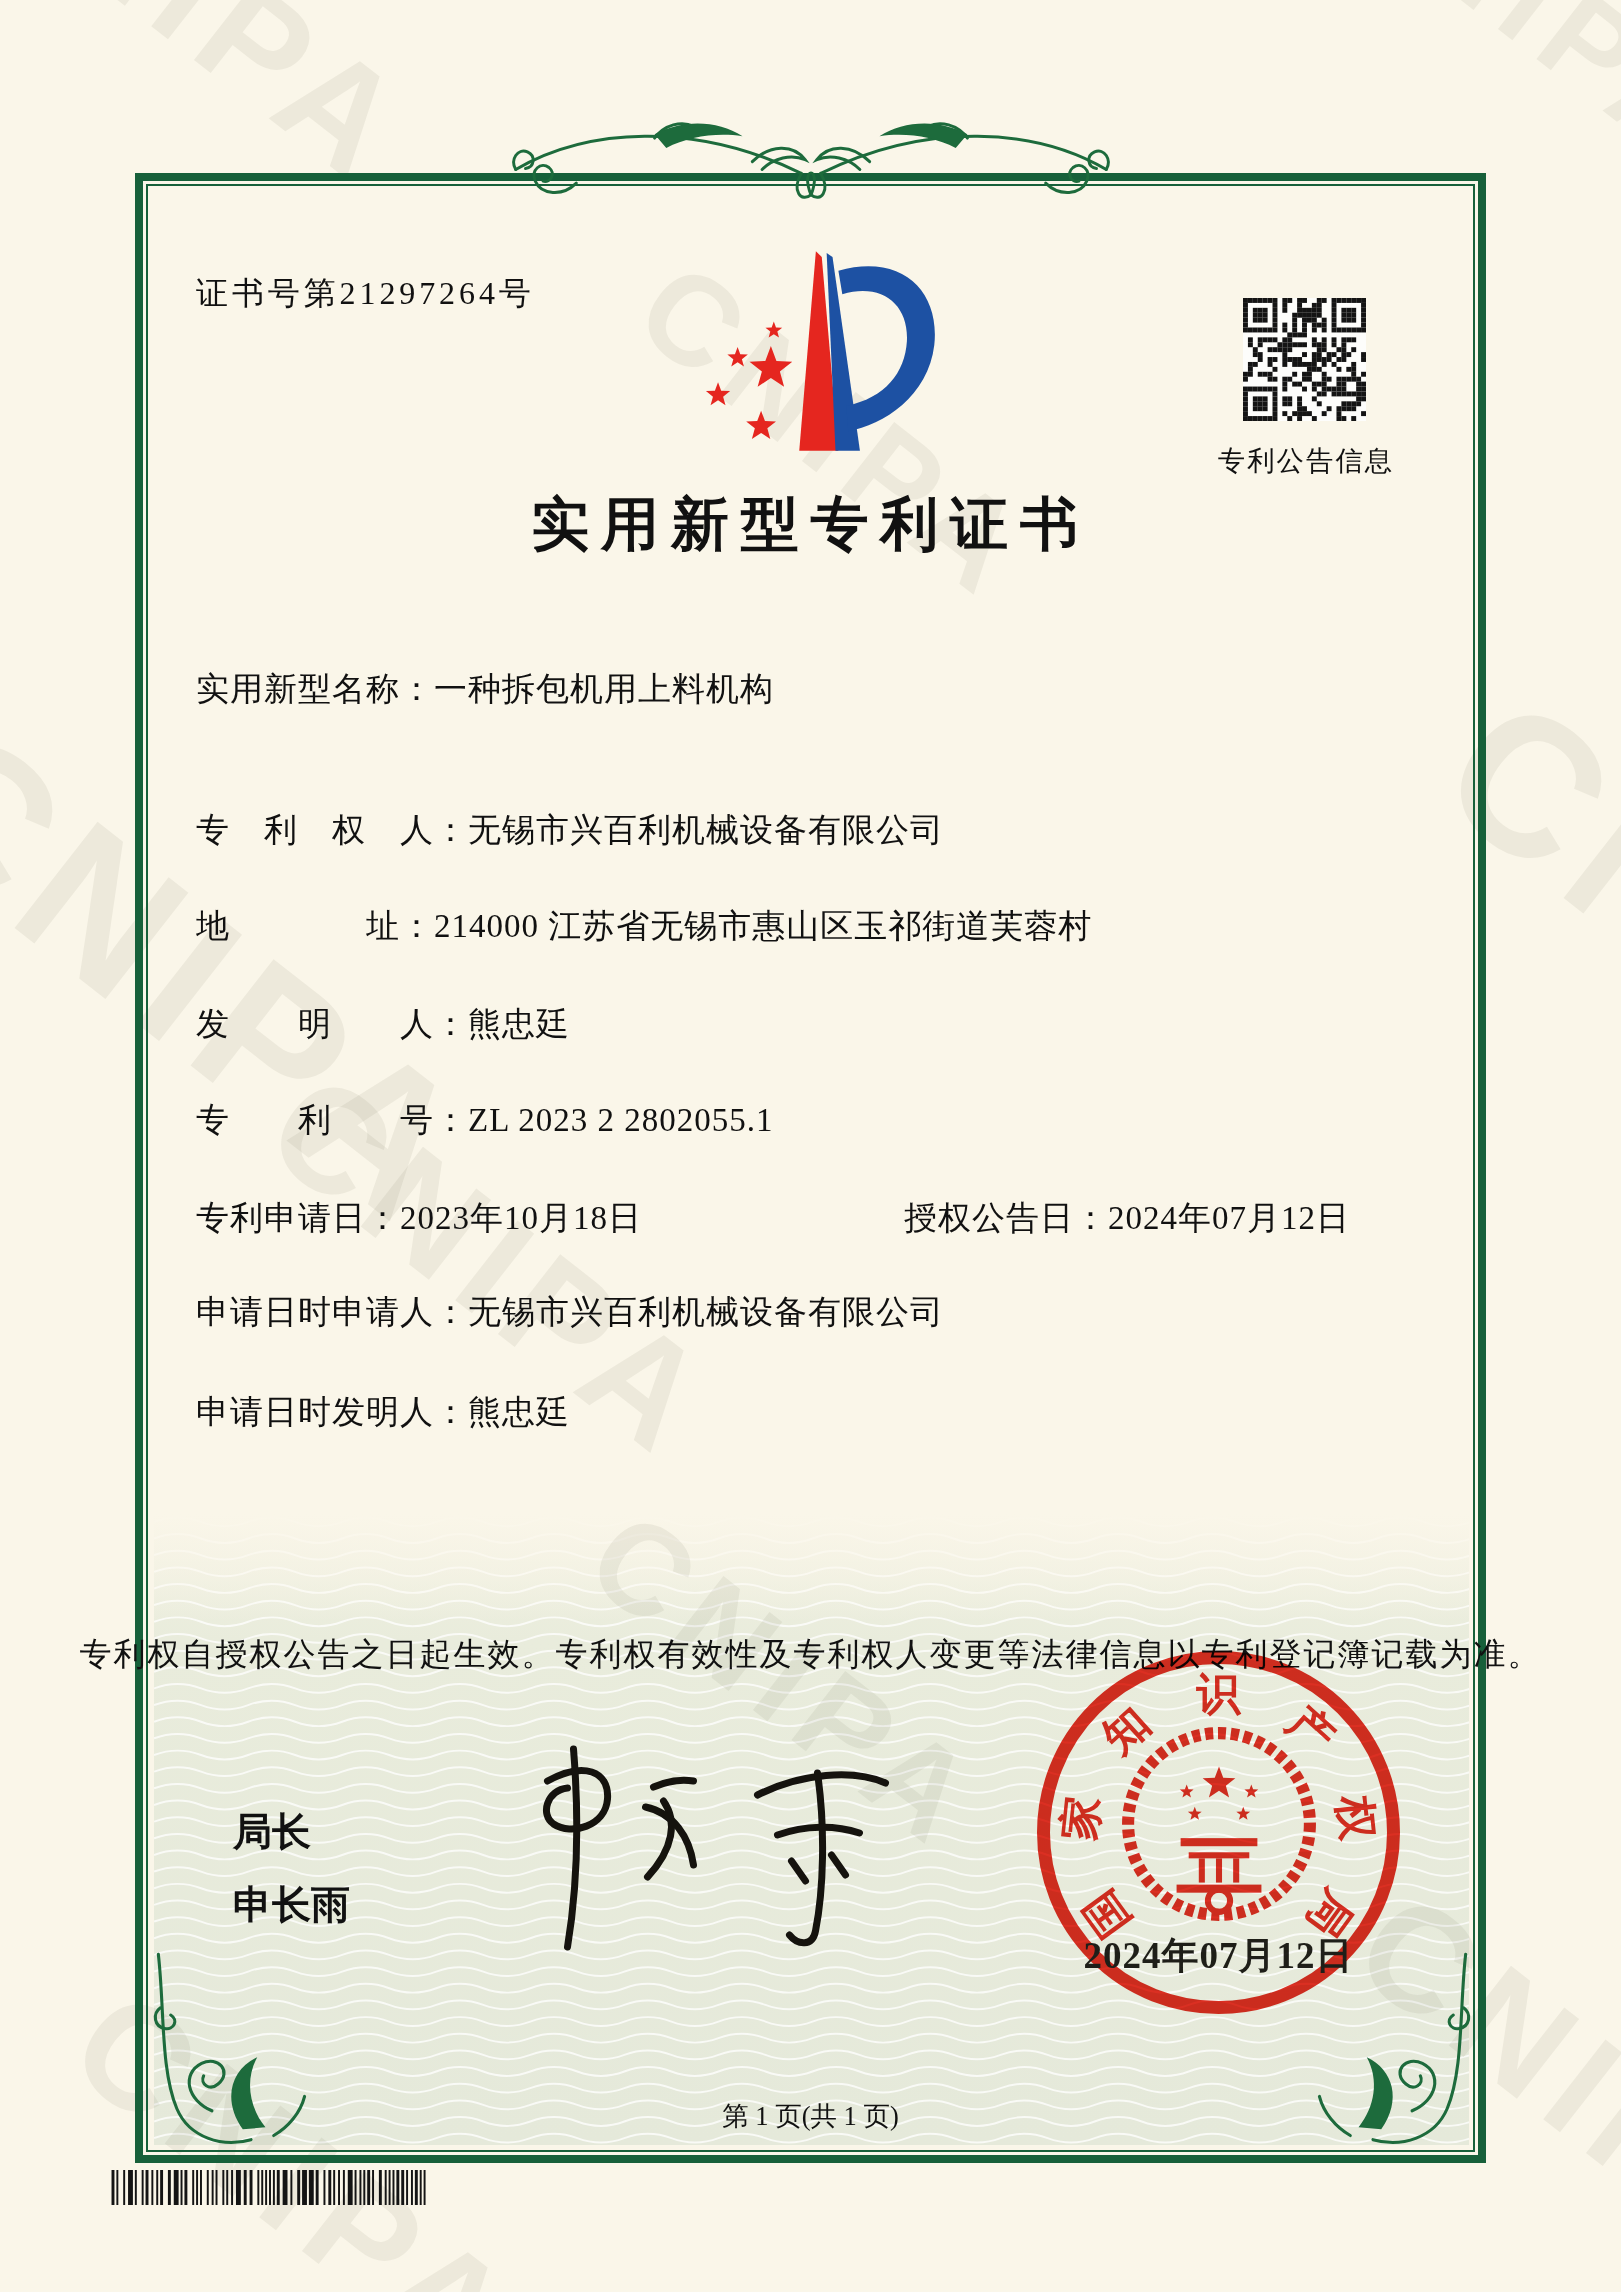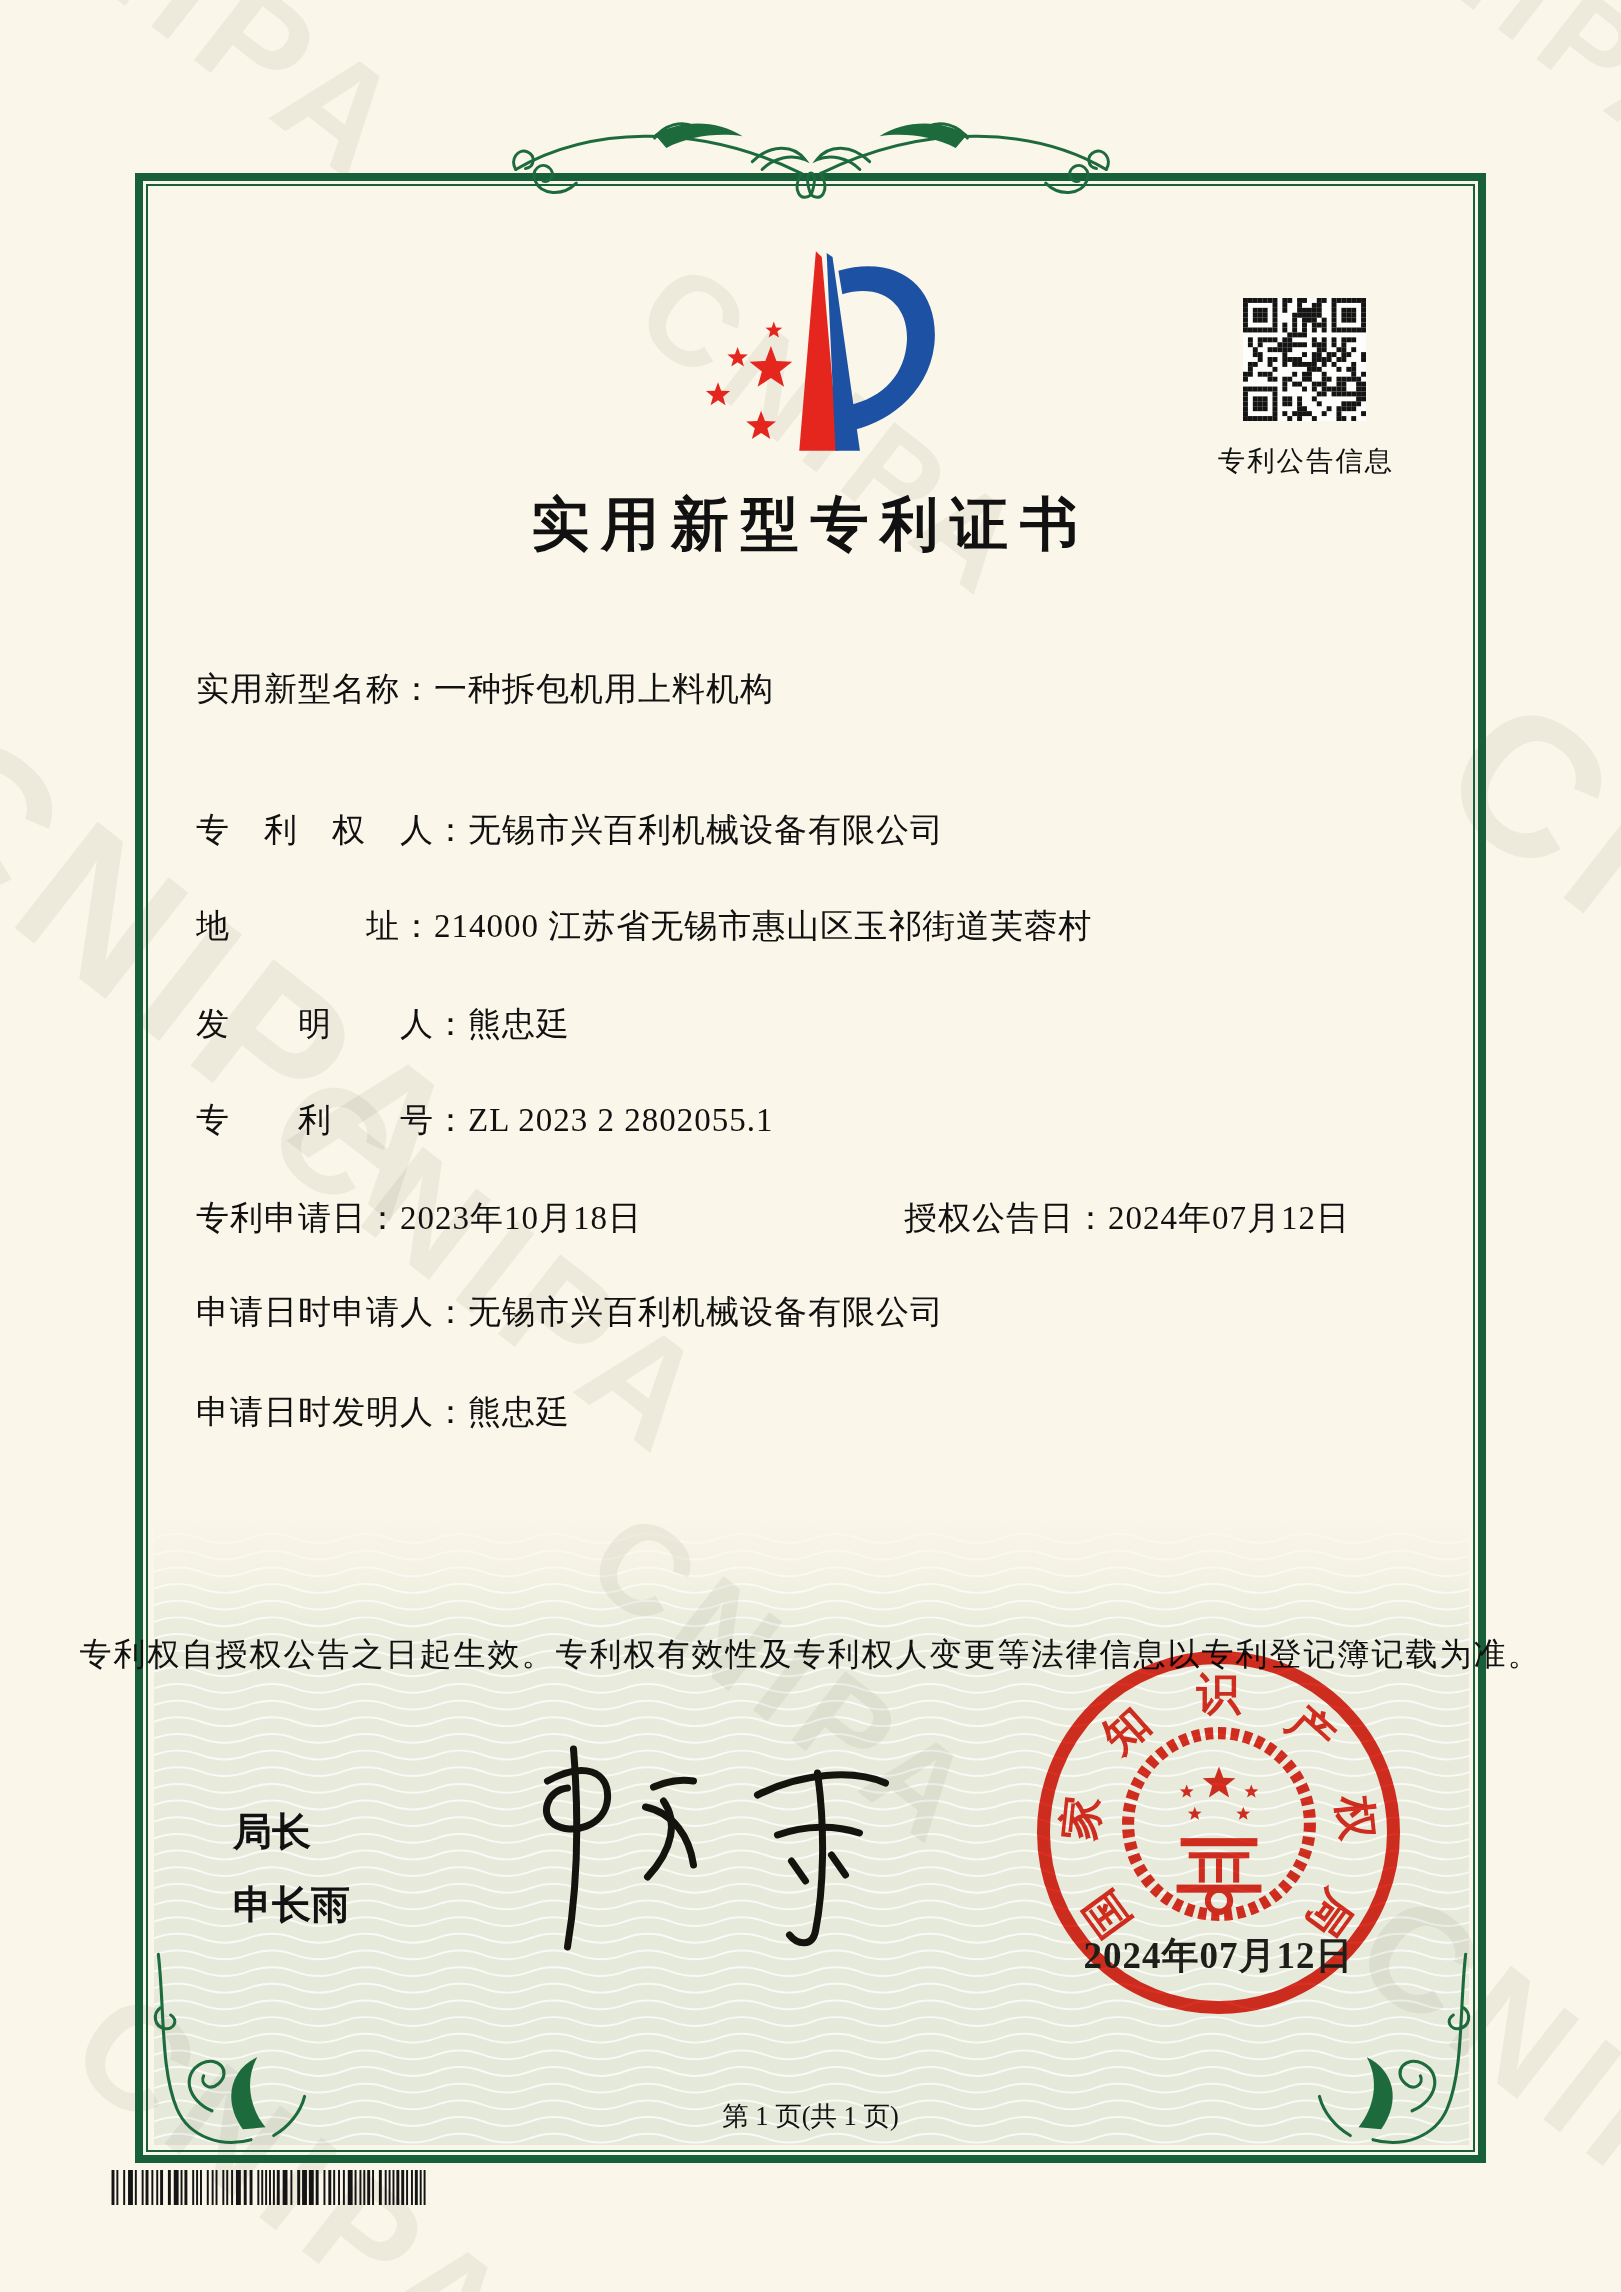--- a/index.html
+++ b/index.html
@@ -152,20 +152,21 @@
   <svg class="ornament" style="left:1308px;top:1946px;transform:scaleX(-1);" width="167" height="206" viewBox="0 0 160 200">
     <g fill="none" stroke="#1d6b3c" stroke-width="3" stroke-linecap="round">
       <path d="M8,8 C14,60 10,120 26,158 C38,186 70,196 98,188"></path>
       <path d="M60,160 C36,150 30,124 50,114 C66,106 80,122 66,134 C58,141 48,134 52,126"></path>
       <path d="M90,178 C70,150 78,120 104,108 C92,130 96,156 112,176 Z" fill="#1d6b3c" stroke="none"></path>
       <path d="M120,184 C134,176 146,162 150,146"></path>
       <path d="M10,60 c-8,6 -6,18 4,20 c9,2 14,-8 6,-13"></path>
     </g>
   </svg>
 
+  <div class="cert-no">证书号第21297264号</div>
 
   <svg class="logo" viewBox="0 0 280 218">
     <polygon fill="#e5261f" points="102.00,80.00 104.22,85.94 110.56,86.22 105.59,90.17 107.29,96.28 102.00,92.78 96.71,96.28 98.41,90.17 93.44,86.22 99.78,85.94"></polygon>
     <polygon fill="#e5261f" points="65.00,106.00 67.72,113.26 75.46,113.60 69.39,118.43 71.47,125.90 65.00,121.62 58.53,125.90 60.61,118.43 54.54,113.60 62.28,113.26"></polygon>
     <polygon fill="#e5261f" points="99.00,105.00 104.68,120.18 120.87,120.89 108.19,130.99 112.52,146.61 99.00,137.66 85.48,146.61 89.81,130.99 77.13,120.89 93.32,120.18"></polygon>
     <polygon fill="#e5261f" points="45.00,142.00 48.21,150.58 57.36,150.98 50.19,156.69 52.64,165.52 45.00,160.46 37.36,165.52 39.81,156.69 32.64,150.98 41.79,150.58"></polygon>
     <polygon fill="#e5261f" points="89.00,171.00 92.95,181.56 104.22,182.06 95.39,189.08 98.40,199.94 89.00,193.72 79.60,199.94 82.61,189.08 73.78,182.06 85.05,181.56"></polygon>
     <polygon points="145,8 151,14 168,212 128,212" fill="#e5261f"></polygon>
     <polygon points="156,10 162,14 190,212 165,212" fill="#1d51a3"></polygon>
     <path d="M168,28 C232,10 272,48 266,104 C260,156 214,186 178,192 L176,166 C216,158 236,132 238,100 C240,62 212,40 172,52 Z" fill="#1d51a3"></path>

